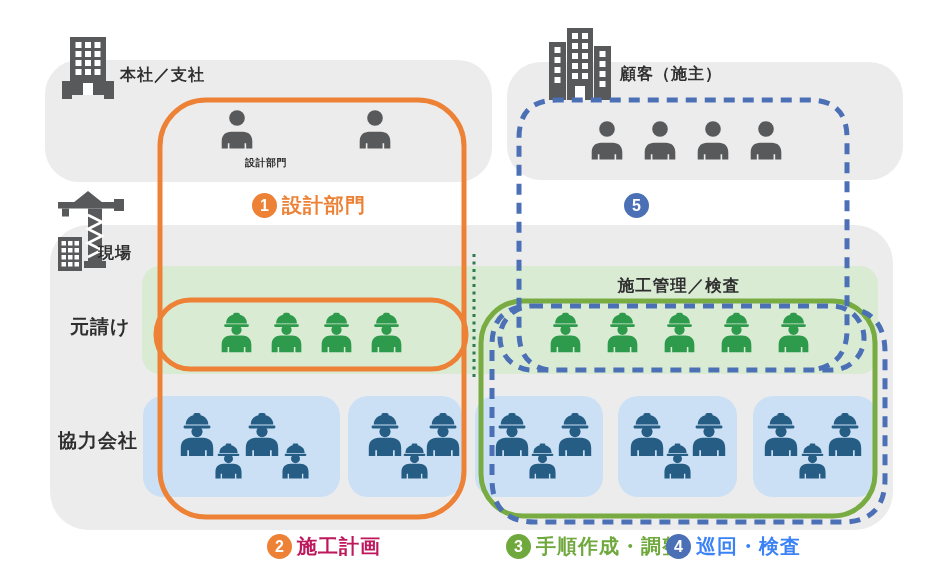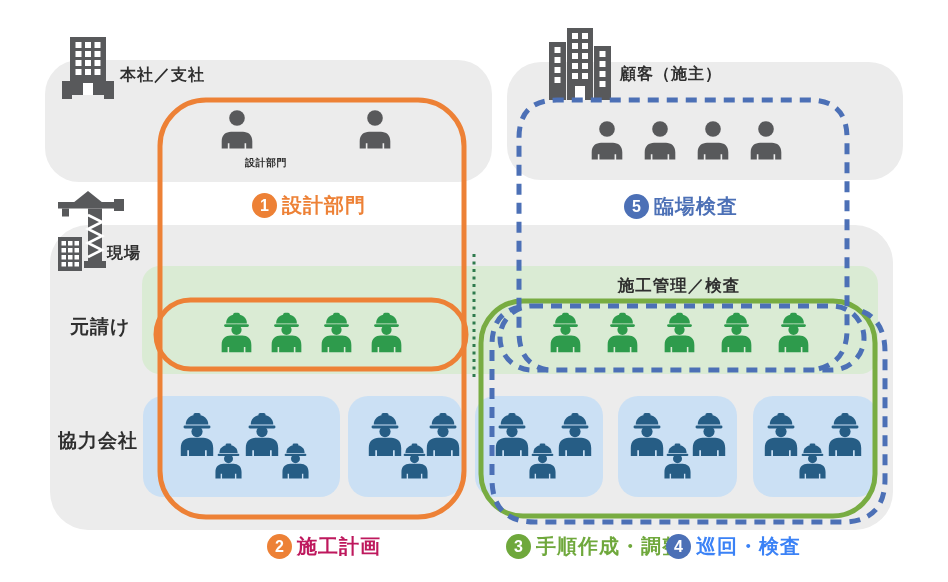--- a/index.html
+++ b/index.html
@@ -134,21 +134,21 @@
   <div class="zlabel" style="left:120px;top:65px;">本社／支社</div>
 
   <svg class="icon" style="left:545px;top:28px" width="70" height="72" fill="var(--icon)">
       <use href="#sym-building2"></use>
     </svg>
   <div class="zlabel" style="left:620px;top:64px;">顧客（施主）</div>
 
   <svg class="icon" style="left:58px;top:191px" width="66" height="80" fill="var(--icon)">
       <use href="#sym-crane"></use>
     </svg>
-  <div class="zlabel" style="left:107px;top:243px;">現場</div>
+  <div class="zlabel" style="left:98px;top:243px;">現場</div>
 
   <svg class="icon" style="left:220px;top:106px" width="34" height="46" fill="var(--icon)">
       <use href="#sym-person"></use>
     </svg>
   <svg class="icon" style="left:358px;top:106px" width="34" height="46" fill="var(--icon)">
       <use href="#sym-person"></use>
     </svg>
   <div class="deptlabel" style="left:187px;top:156px;width:100px;">設計部門</div>
 
   <svg class="icon" style="left:590px;top:117px" width="34" height="46" fill="var(--icon)">
@@ -258,21 +258,20 @@
     <rect x="500" y="306" width="364" height="64" rx="32" stroke="var(--blue)" stroke-width="5" stroke-dasharray="11 8"></rect>
     <path d="M 520 307 Q 492 312 492 345 L 492 479 Q 492 522 535 522 L 842 522 Q 885 522 885 479 L 885 352 Q 885 316 855 309" stroke="var(--blue)" stroke-width="5" stroke-dasharray="11 8"></path>
   </svg>
 
   <div class="step" style="left:252px;top:192px;">
     <span class="step-num" style="background: rgb(237, 129, 54);">1</span>
     <span class="step-text" style="color: rgb(237, 129, 54);">設計部門</span>
   </div>
   <div class="step" style="left:624px;top:193px;">
     <span class="step-num" style="background: rgb(76, 112, 182);">5</span>
-    <span class="step-text" style="color: rgb(76, 112, 182);">臨場検査</span>
   </div>
   <div class="step" style="left:267px;top:533px;">
     <span class="step-num" style="background: rgb(237, 129, 54);">2</span>
     <span class="step-text" style="color: #be185d; font-family: Liberation Serif, serif;">施工計画</span>
   </div>
   <div class="step" style="left:506px;top:533px;">
     <span class="step-num" style="background: rgb(111, 168, 60);">3</span>
     <span class="step-text" style="color: rgb(111, 168, 60);">手順作成・調整</span>
   </div>
   <div class="step" style="left:666px;top:533px;">

